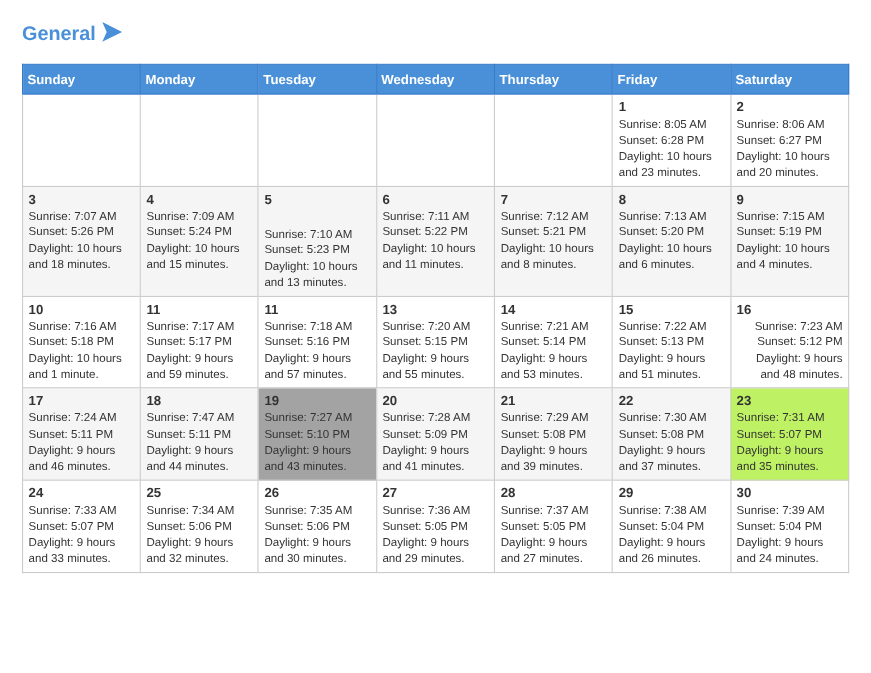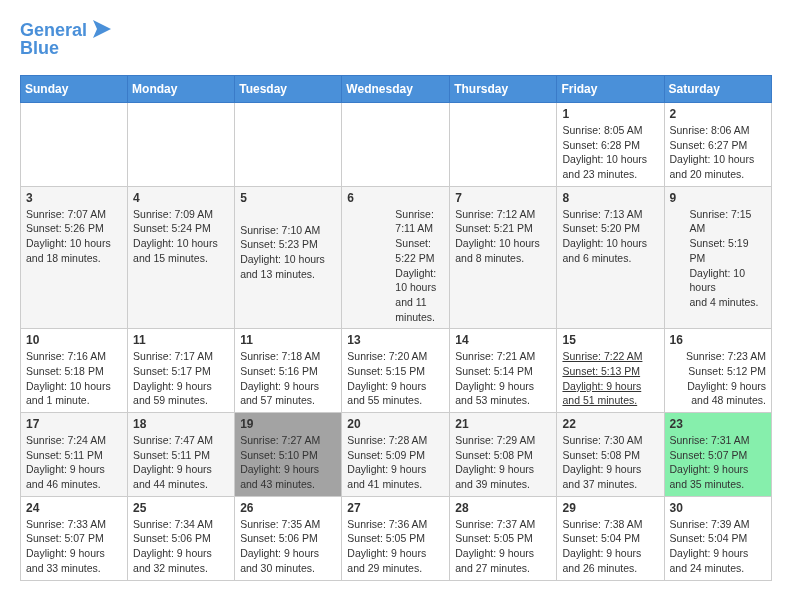--- a/index.html
+++ b/index.html
@@ -89,21 +89,20 @@
     <div>
       <div style="display:flex;align-items:center;">
         <span class="logo-text">
           <span>General</span>
         </span>
 
         <svg width="26" height="26" viewBox="0 0 26 26" style="margin-left:2px;margin-top:-4px;">
           <polygon points="4,4 22,13 4,22 8,13" fill="#4a90d9"></polygon>
         </svg>
       </div>
-      <div style="color:#4a90d9;font-size:18px;font-weight:bold;margin-top:-4px;">Blue</div>
     </div>
   </div>
   <div class="title-block">
     <div class="month-title"></div>
     <div class="location"></div>
   </div>
 </div>
 
 <table class="calendar">
   <thead>
@@ -156,42 +155,42 @@
         </td>
         <td style="background: rgb(245, 245, 245);">
           <div class="day-num">5</div>
           <div class="day-info" style="white-space: pre-line; margin-top: 18px;">Sunrise: 7:10 AM
 Sunset: 5:23 PM
 Daylight: 10 hours
 and 13 minutes.</div>
         </td>
         <td style="background: rgb(245, 245, 245);">
           <div class="day-num">6</div>
-          <div class="day-info" style="white-space: pre-line; margin-left: 48px;">Sunrise: 7:11 AM
+          <div class="day-info" style="white-space: pre-line;">Sunrise: 7:11 AM
 Sunset: 5:22 PM
 Daylight: 10 hours
 and 11 minutes.</div>
         </td>
         <td style="background: rgb(245, 245, 245);">
           <div class="day-num">7</div>
           <div class="day-info" style="white-space: pre-line;">Sunrise: 7:12 AM
 Sunset: 5:21 PM
 Daylight: 10 hours
 and 8 minutes.</div>
         </td>
         <td style="background: rgb(245, 245, 245);">
           <div class="day-num">8</div>
           <div class="day-info" style="white-space: pre-line;">Sunrise: 7:13 AM
 Sunset: 5:20 PM
 Daylight: 10 hours
 and 6 minutes.</div>
         </td>
         <td style="background: rgb(245, 245, 245);">
           <div class="day-num">9</div>
-          <div class="day-info" style="white-space: pre-line; margin-left: 20px;">Sunrise: 7:15 AM
+          <div class="day-info" style="white-space: pre-line;">Sunrise: 7:15 AM
 Sunset: 5:19 PM
 Daylight: 10 hours
 and 4 minutes.</div>
         </td>
       </tr>
       <tr>
         <td>
           <div class="day-num">10</div>
           <div class="day-info" style="white-space: pre-line;">Sunrise: 7:16 AM
 Sunset: 5:18 PM
@@ -221,21 +220,21 @@
         </td>
         <td>
           <div class="day-num">14</div>
           <div class="day-info" style="white-space: pre-line;">Sunrise: 7:21 AM
 Sunset: 5:14 PM
 Daylight: 9 hours
 and 53 minutes.</div>
         </td>
         <td>
           <div class="day-num">15</div>
-          <div class="day-info" style="white-space: pre-line; text-decoration: underline;">Sunrise: 7:22 AM
+          <div class="day-info" style="white-space: pre-line;">Sunrise: 7:22 AM
 Sunset: 5:13 PM
 Daylight: 9 hours
 and 51 minutes.</div>
         </td>
         <td>
           <div class="day-num">16</div>
           <div class="day-info" style="white-space: pre-line; text-align: right;">Sunrise: 7:23 AM
 Sunset: 5:12 PM
 Daylight: 9 hours
 and 48 minutes.</div>
@@ -277,21 +276,21 @@
 Daylight: 9 hours
 and 39 minutes.</div>
         </td>
         <td style="background: rgb(245, 245, 245);">
           <div class="day-num">22</div>
           <div class="day-info" style="white-space: pre-line;">Sunrise: 7:30 AM
 Sunset: 5:08 PM
 Daylight: 9 hours
 and 37 minutes.</div>
         </td>
-        <td style="background: #86efac;">
+        <td style="background: #bef264;">
           <div class="day-num">23</div>
           <div class="day-info" style="white-space: pre-line;">Sunrise: 7:31 AM
 Sunset: 5:07 PM
 Daylight: 9 hours
 and 35 minutes.</div>
         </td>
       </tr>
       <tr>
         <td>
           <div class="day-num">24</div>

